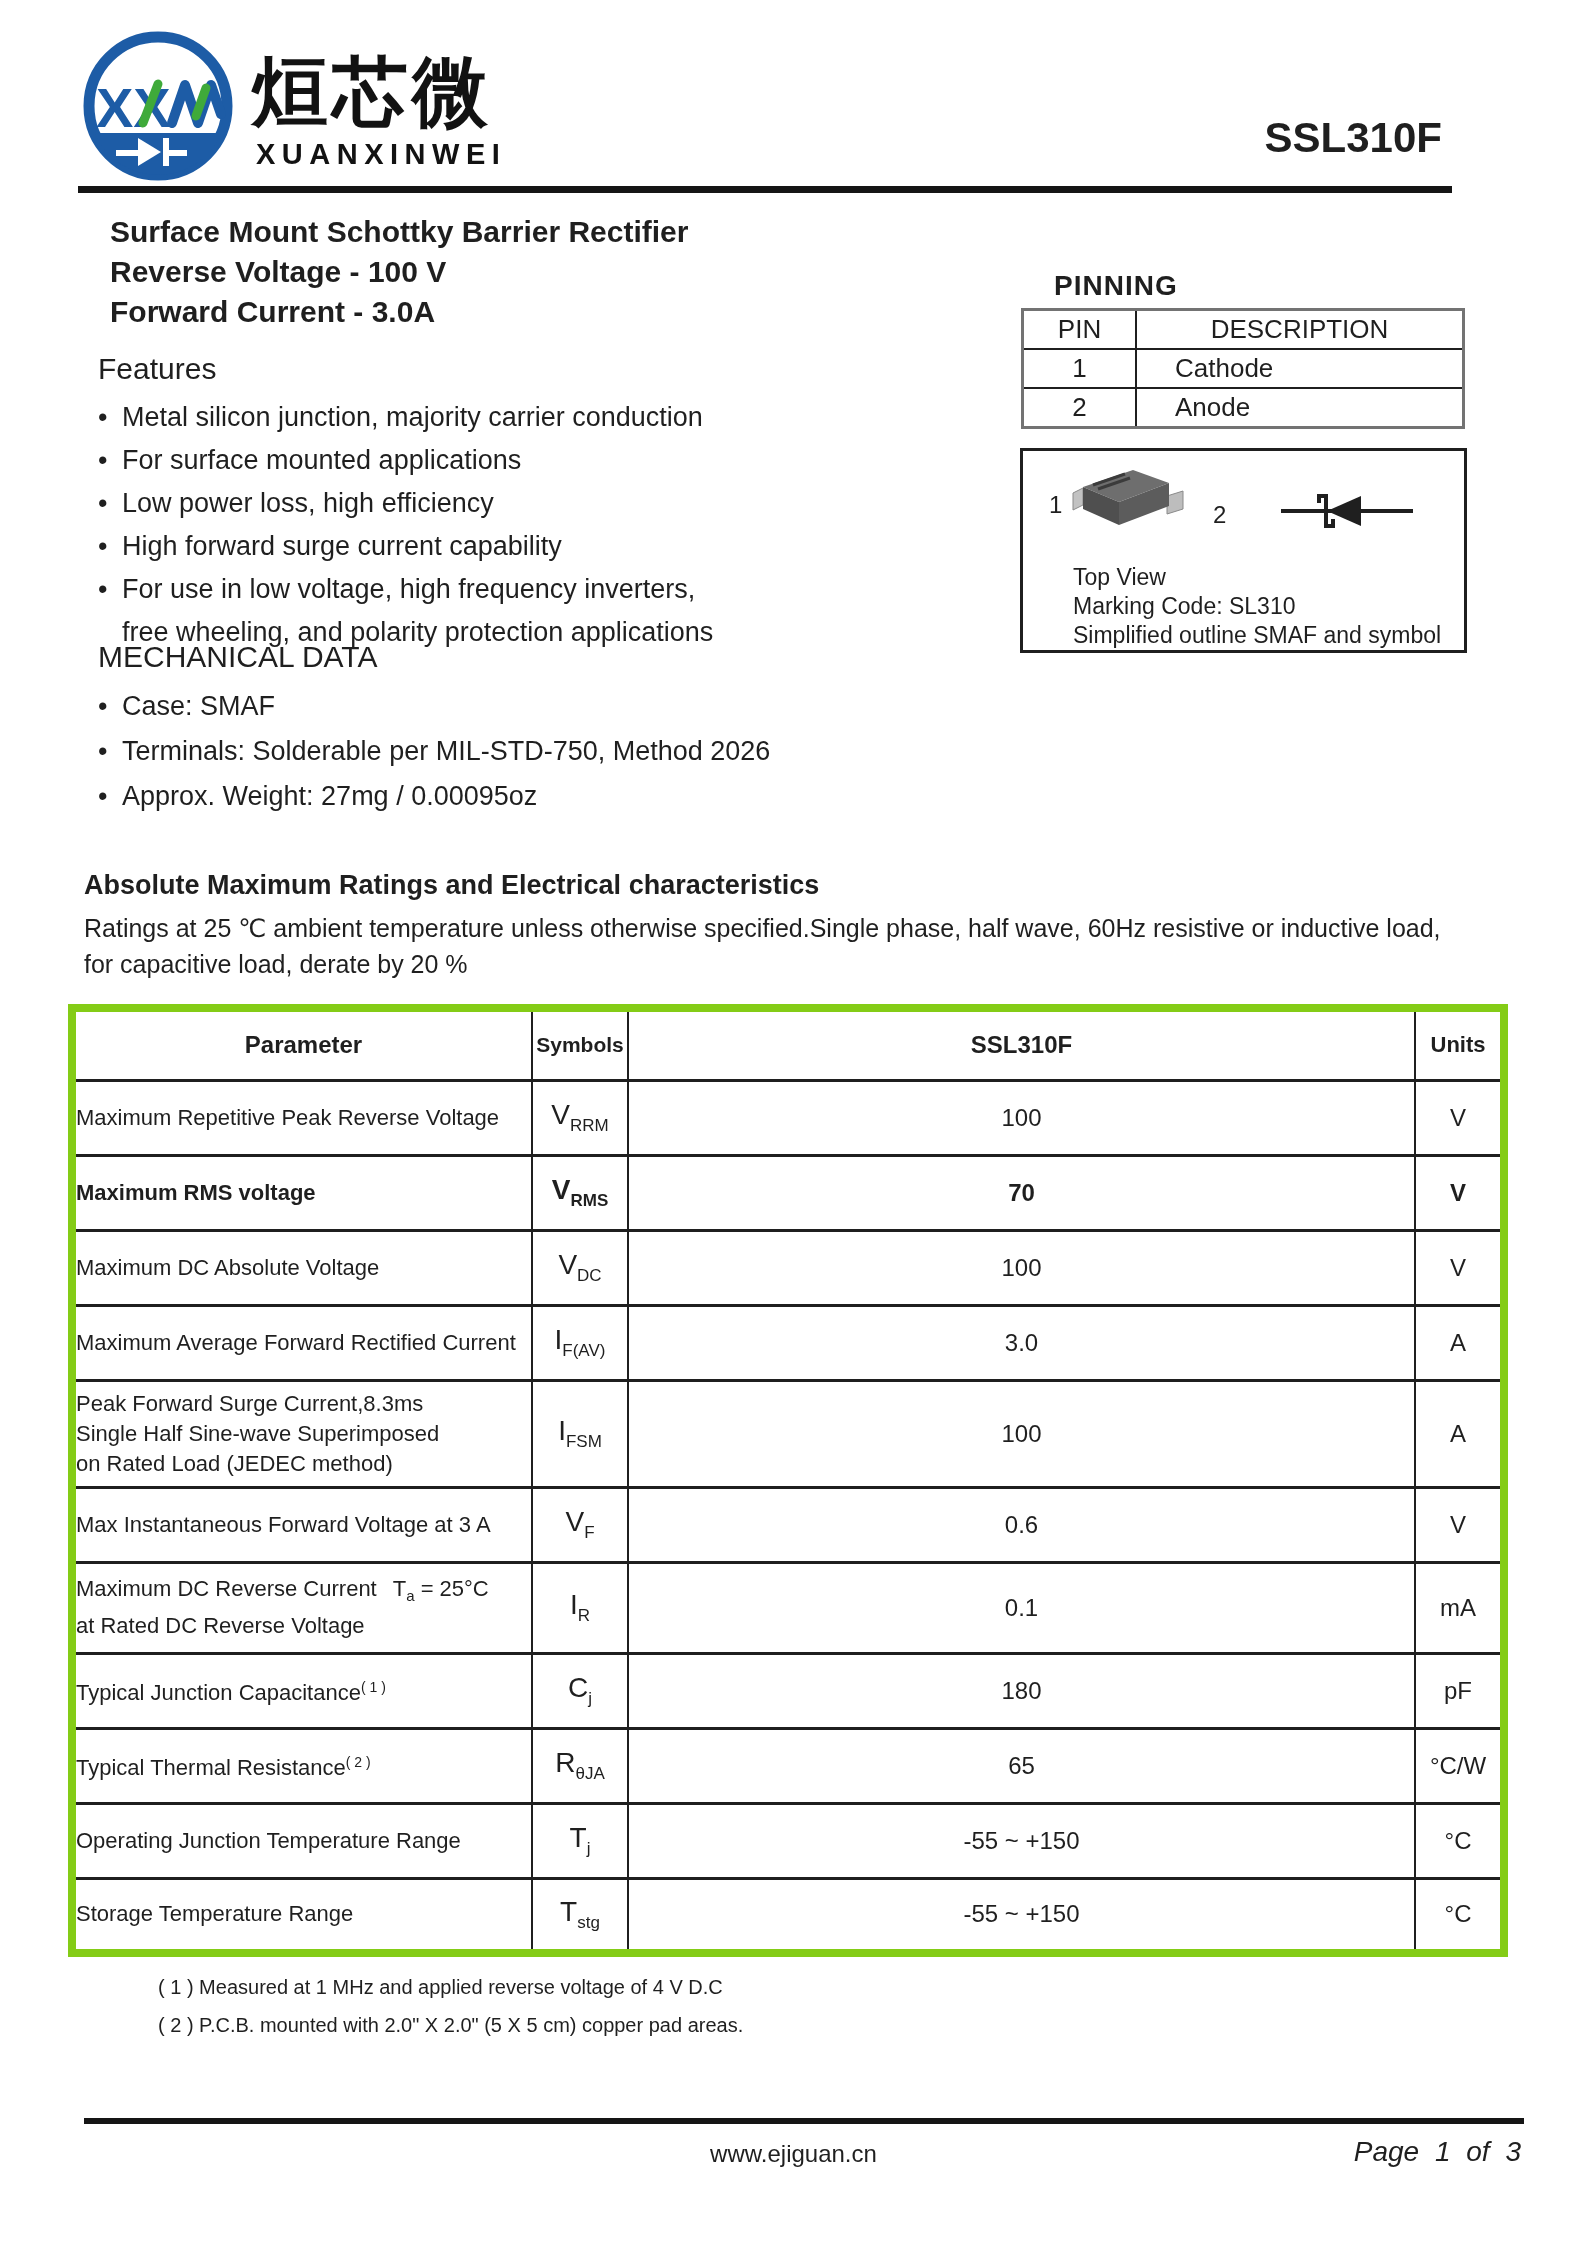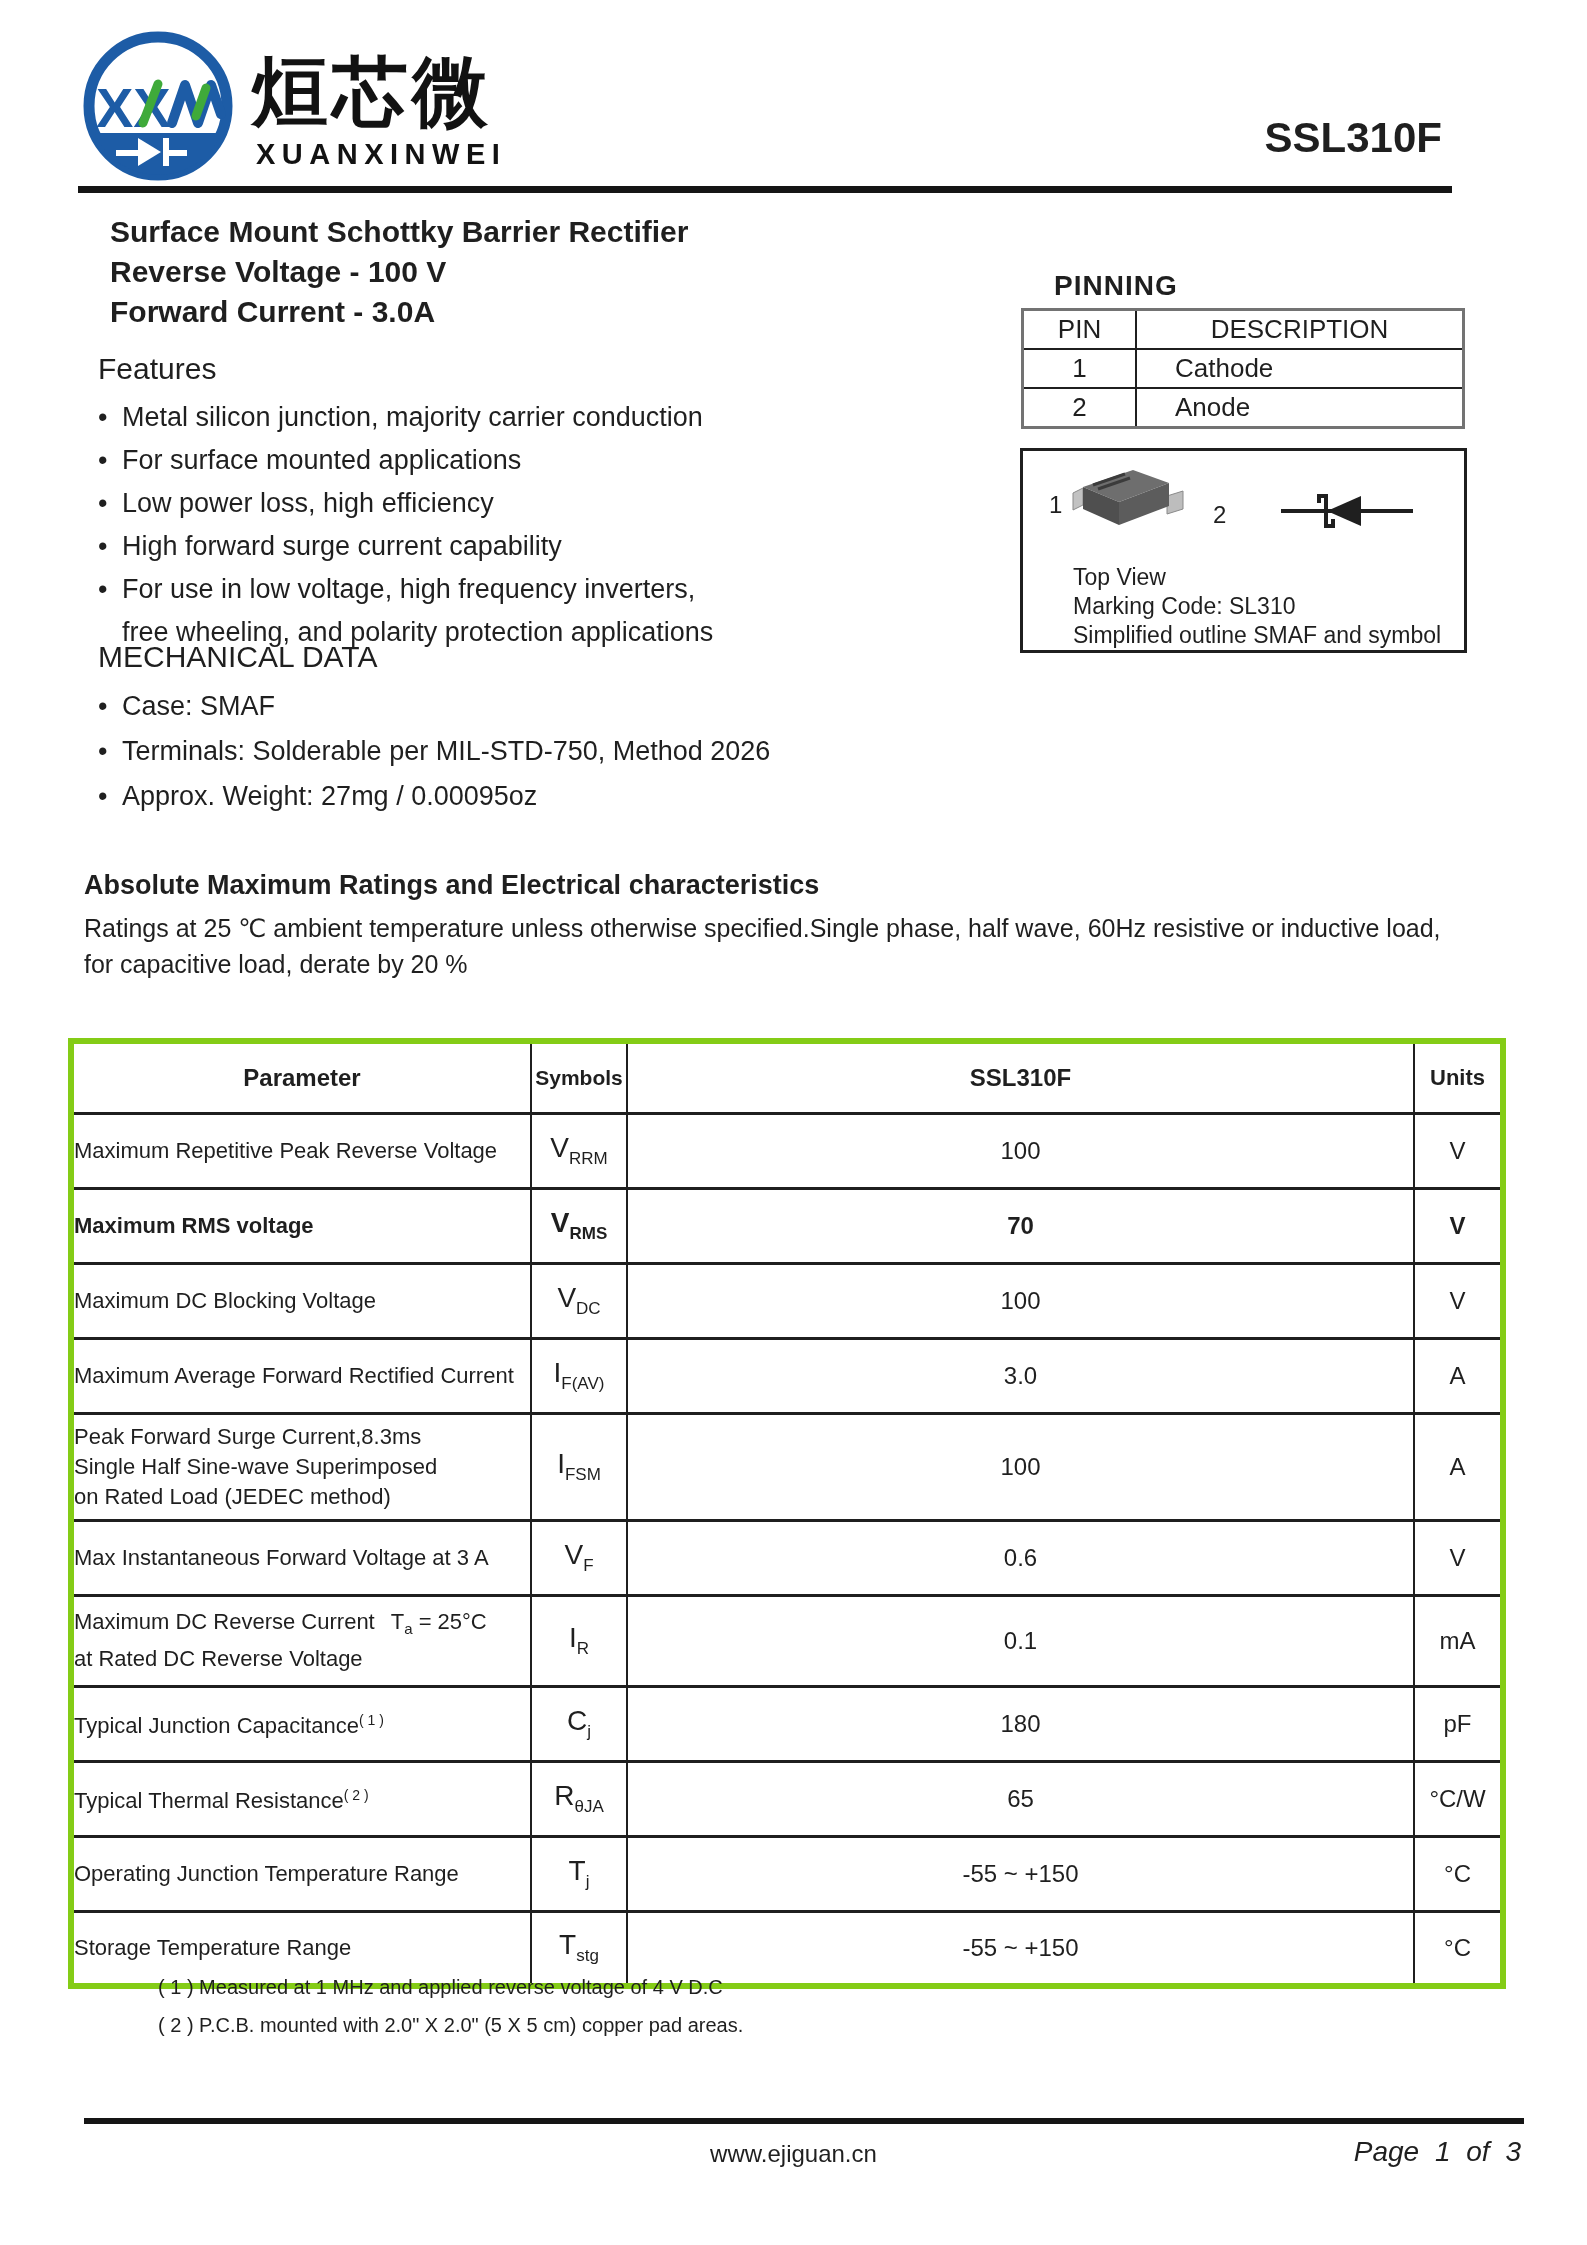--- a/index.html
+++ b/index.html
@@ -43,21 +43,21 @@
   .pkg-pin1{left:26px;top:40px;}
   .pkg-pin2{left:190px;top:50px;}
   .pkg-drawing{position:absolute;left:48px;top:12px;}
   .diode-symbol{position:absolute;left:258px;top:38px;}
   .pkg-captions{position:absolute;left:50px;top:112px;font-size:23px;line-height:29px;}
 
   
   .ratings-heading{position:absolute;left:84px;top:870px;font-size:27px;font-weight:700;}
   .ratings-note{position:absolute;left:84px;top:910px;font-size:25px;line-height:36px;}
 
-  .ratings-table{position:absolute;left:68px;top:1038px;border-collapse:collapse;table-layout:fixed;width:1432px;border:6px solid #84cc16;}
+  .ratings-table{position:absolute;left:68px;top:1004px;border-collapse:collapse;table-layout:fixed;width:1432px;border:8px solid #84cc16;}
   .ratings-table td,.ratings-table th{border-top:3px solid #1f1f1f;border-bottom:3px solid #1f1f1f;
       border-left:2px solid #1f1f1f;border-right:2px solid #1f1f1f;padding:0;vertical-align:middle;}
   .ratings-table tr.hrow{height:72px;}
   .ratings-table th{font-weight:700;text-align:center;}
   .th-parameter{font-size:24px;}
   .th-symbols{font-size:21px;}
   .th-device{font-size:24px;}
   .th-units{font-size:22px;}
   .td-param{font-size:22px;padding-left:13px;line-height:30px;text-align:left;}
   .td-param sup{font-size:14px;}
@@ -207,21 +207,21 @@
         <tr style="height: 75px; font-weight: bold;">
           <td class="td-param">
             <div class="pline">Maximum RMS voltage</div>
           </td>
           <td class="td-sym">V<sub>RMS</sub></td>
           <td class="td-val">70</td>
           <td class="td-unit">V</td>
         </tr>
         <tr style="height: 75px;">
           <td class="td-param">
-            <div class="pline">Maximum DC Blocking Voltage</div>
+            <div class="pline">Maximum DC Absolute Voltage</div>
           </td>
           <td class="td-sym">V<sub>DC</sub></td>
           <td class="td-val">100</td>
           <td class="td-unit">V</td>
         </tr>
         <tr style="height: 75px;">
           <td class="td-param">
             <div class="pline">Maximum Average Forward Rectified Current</div>
           </td>
           <td class="td-sym">I<sub>F(AV)</sub></td>

